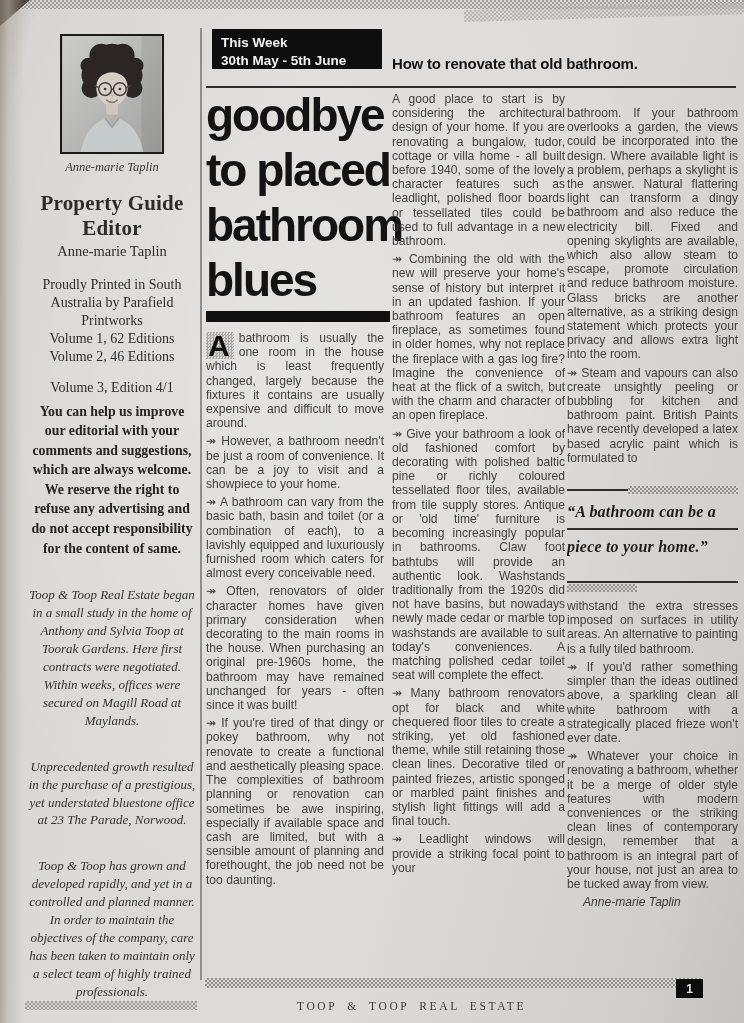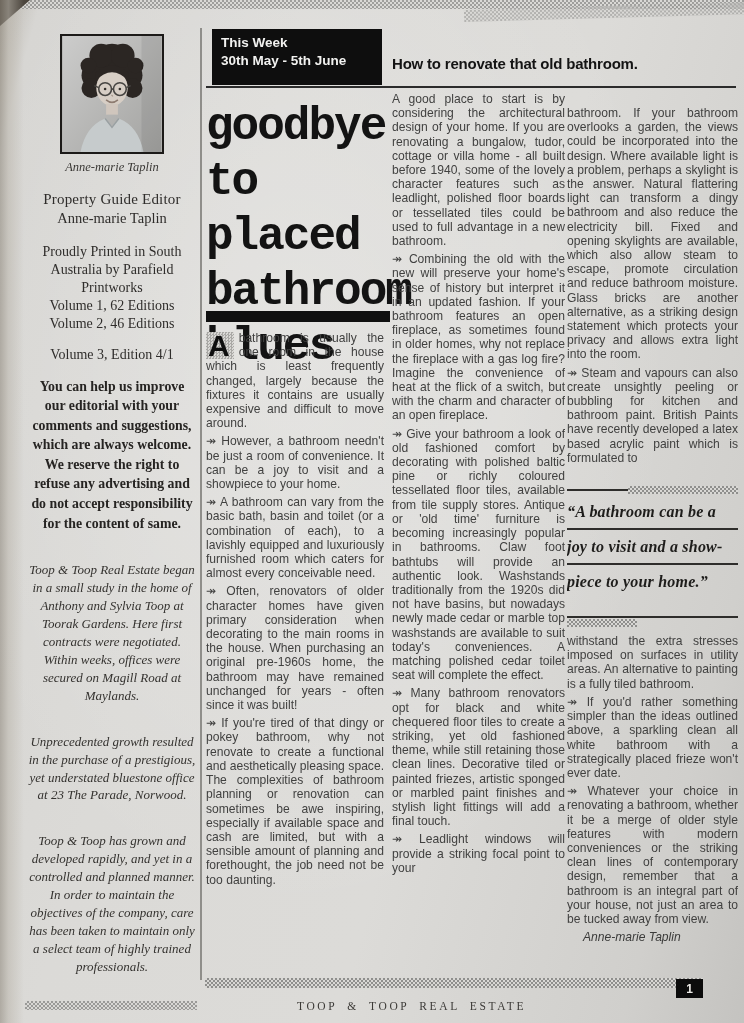--- a/index.html
+++ b/index.html
@@ -35,48 +35,48 @@
     position: absolute; left: 27px; top: 26px; width: 170px; height: 975px;
     font-family: "Liberation Serif", serif; color: #2f2d2b; text-align: center;
     overflow: hidden;
   }
   .photo-frame {
     width: 104px; height: 120px; margin: 8px auto 6px;
     border: 2px solid #1c1a18; background: #b5b5b3;
   }
   .photo-frame svg { display: block; width: 100%; height: 100%; }
   .photo-caption { font-style: italic; font-size: 12.5px; margin-bottom: 16px; color: #3a3835; }
-  .editor-title { font-weight: 400; font-size: 15px; letter-spacing: .2px; }
+  .editor-title { font-weight: 700; font-size: 21px; letter-spacing: .2px; }
   .editor-name { font-size: 14.5px; margin-top: 2px; }
   .print-block { margin-top: 16px; font-size: 14px; line-height: 1.28; }
   .vol-line { font-size: 14px; line-height: 1.28; }
   .vol-current { margin-top: 14px; font-size: 14px; }
   .notice {
-    margin-top: 14px; font-weight: 700; font-size: 13.8px; line-height: 1.42;
+    margin-top: 6px; font-weight: 700; font-size: 13.8px; line-height: 1.42;
     color: #262422; padding: 0 2px;
   }
   .hist { margin-top: 28px; font-style: italic; font-size: 13px; line-height: 1.38; color: #34322f; }
 
   
   .v-divider { position: absolute; left: 200px; top: 28px; width: 1.5px; height: 952px; background: #8f8e8a; }
 
   .week-box {
-    position: absolute; left: 212px; top: 29px; width: 170px; height: 56px;
+    position: absolute; left: 212px; top: 29px; width: 170px; height: 40px;
     background: #0e0e0e; color: #f2f2f0; padding: 5px 9px;
     font-weight: 700; font-size: 13.5px; line-height: 1.32; text-align: left;
   }
   .article-title {
     position: absolute; left: 392px; top: 39px; width: 348px;
     font-weight: 700; font-size: 15px; letter-spacing: -0.2px; color: #141414; margin-top: 16px;
   }
   .header-rule { position: absolute; left: 206px; top: 86px; width: 530px; height: 2px; background: #2b2b2b; }
 
   .headline {
-    position: absolute; left: 206px; top: 100px; width: 186px;
-    font-family: Liberation Mono, monospace; font-weight: 700;
+    position: absolute; left: 206px; top: 88px; width: 186px;
+    font-family: Liberation Sans, sans-serif; font-weight: 700;
     font-size: 46px; line-height: 55px; letter-spacing: -2px; color: #131313;
   }
   .headline-bar { position: absolute; left: 206px; top: 311px; width: 184px; height: 11px; background: #101010; }
 
   .bodycol { position: absolute; color: #414140; font-size: 12.1px; line-height: 14.2px; overflow: hidden; }
   .bodycol p { text-align: justify; margin-bottom: 4px; }
   .col1 { left: 206px; top: 331px; width: 178px; height: 648px; }
   .col2 { left: 392px; top: 92px; width: 173px; height: 886px; }
   .col3 { left: 567px; top: 106px; width: 171px; height: 874px; }
   .align-right { text-align: left; }
@@ -222,21 +222,20 @@
   <div class="bodycol col3">
     <p>bathroom. If your bathroom overlooks a garden, the views could be incorporated into the design. Where available light is a problem, perhaps a skylight is the answer. Natural flattering light can transform a dingy bathroom and also reduce the electricity bill. Fixed and opening skylights are available, which also allow steam to escape, promote circulation and reduce bathroom moisture. Glass bricks are another alternative, as a striking design statement which protects your privacy and allows extra light into the room.</p>
     <p>↠ Steam and vapours can also create unsightly peeling or bubbling for kitchen and bathroom paint. British Paints have recently developed a latex based acrylic paint which is formulated to</p>
 
     <div class="quote-block">
       <div class="quote-rule">
           <span class="seg seg-right dither"></span>
         </div>
       <div class="pull-quote">
         <span>“A bathroom can be a</span>
-        <span>joy to visit and a show-</span>
         <span>piece to your home.”</span>
       </div>
       <div class="quote-gap"></div>
       <div class="quote-rule">
           <span class="seg seg-left dither"></span>
         </div>
     </div>
 
     <p>withstand the extra stresses imposed on surfaces in utility areas. An alternative to painting is a fully tiled bathroom.</p>
     <p>↠ If you'd rather something simpler than the ideas outlined above, a sparkling clean all white bathroom with a strategically placed frieze won't ever date.</p>

